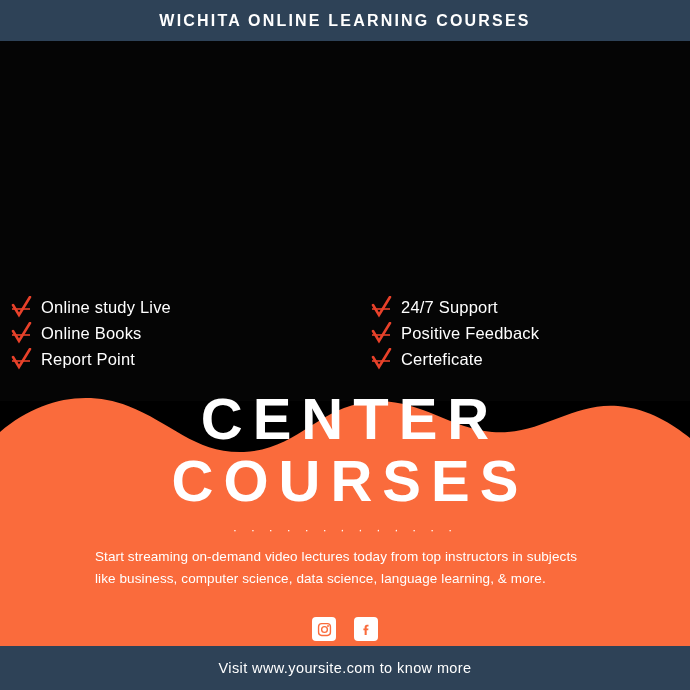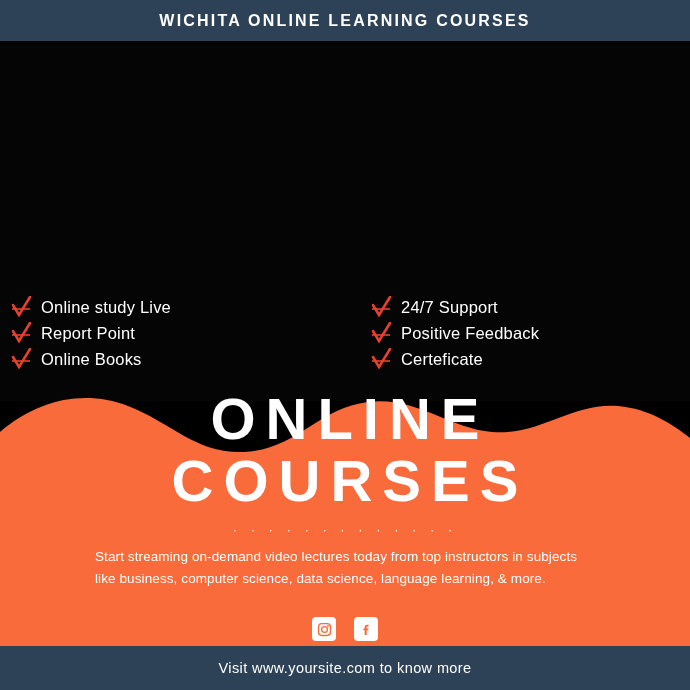--- a/index.html
+++ b/index.html
@@ -210,31 +210,31 @@
         <span class="feature-label">Online study Live</span>
       </div>
 
       <div class="feature-item">
         <span class="check">
           <svg width="22" height="22" viewBox="0 0 22 22">
             <path d="M3 9 L9 19 L20 1" stroke="#e8412a" stroke-width="2.6" fill="none" stroke-linecap="round"></path>
             <path d="M2 13 L20 13" stroke="#e8412a" stroke-width="1.6" fill="none"></path>
           </svg>
         </span>
+        <span class="feature-label">Online Books</span>
+      </div>
+
+      <div class="feature-item">
+        <span class="check">
+          <svg width="22" height="22" viewBox="0 0 22 22">
+            <path d="M3 9 L9 19 L20 1" stroke="#e8412a" stroke-width="2.6" fill="none" stroke-linecap="round"></path>
+            <path d="M2 13 L20 13" stroke="#e8412a" stroke-width="1.6" fill="none"></path>
+          </svg>
+        </span>
         <span class="feature-label">Report Point</span>
-      </div>
-
-      <div class="feature-item">
-        <span class="check">
-          <svg width="22" height="22" viewBox="0 0 22 22">
-            <path d="M3 9 L9 19 L20 1" stroke="#e8412a" stroke-width="2.6" fill="none" stroke-linecap="round"></path>
-            <path d="M2 13 L20 13" stroke="#e8412a" stroke-width="1.6" fill="none"></path>
-          </svg>
-        </span>
-        <span class="feature-label">Online Books</span>
       </div>
 
     </div>
 
     <div class="feature-col right">
 
       <div class="feature-item">
         <span class="check">
           <svg width="22" height="22" viewBox="0 0 22 22">
             <path d="M3 9 L9 19 L20 1" stroke="#e8412a" stroke-width="2.6" fill="none" stroke-linecap="round"></path>
@@ -267,21 +267,21 @@
     </div>
   </div>
 
   <div class="orange-wrap">
     <svg class="wave-svg" width="690" height="310" viewBox="0 0 690 310" preserveAspectRatio="none">
       <path d="M0,52 C40,18 86,10 128,26 C172,43 196,74 244,72 C296,70 318,28 368,22 C416,16 448,48 492,52 C540,56 572,22 618,26 C650,29 672,44 690,58 L690,310 L0,310 Z" fill="#fa6b3c"></path>
     </svg>
 
     <div class="orange-content">
       <div class="headline">
-        <span>ONLINE</span>
+        <span>CENTER</span>
         <span class="l2">COURSES</span>
       </div>
 
       <div class="dots">· · · · · · · · · · · · ·</div>
 
       <div class="blurb">Start streaming on-demand video lectures today from top instructors in subjects like business, computer science, data science, language learning, &amp; more.</div>
 
       <div class="socials">
         <div class="social-btn">
           <svg width="15" height="15" viewBox="0 0 24 24">

